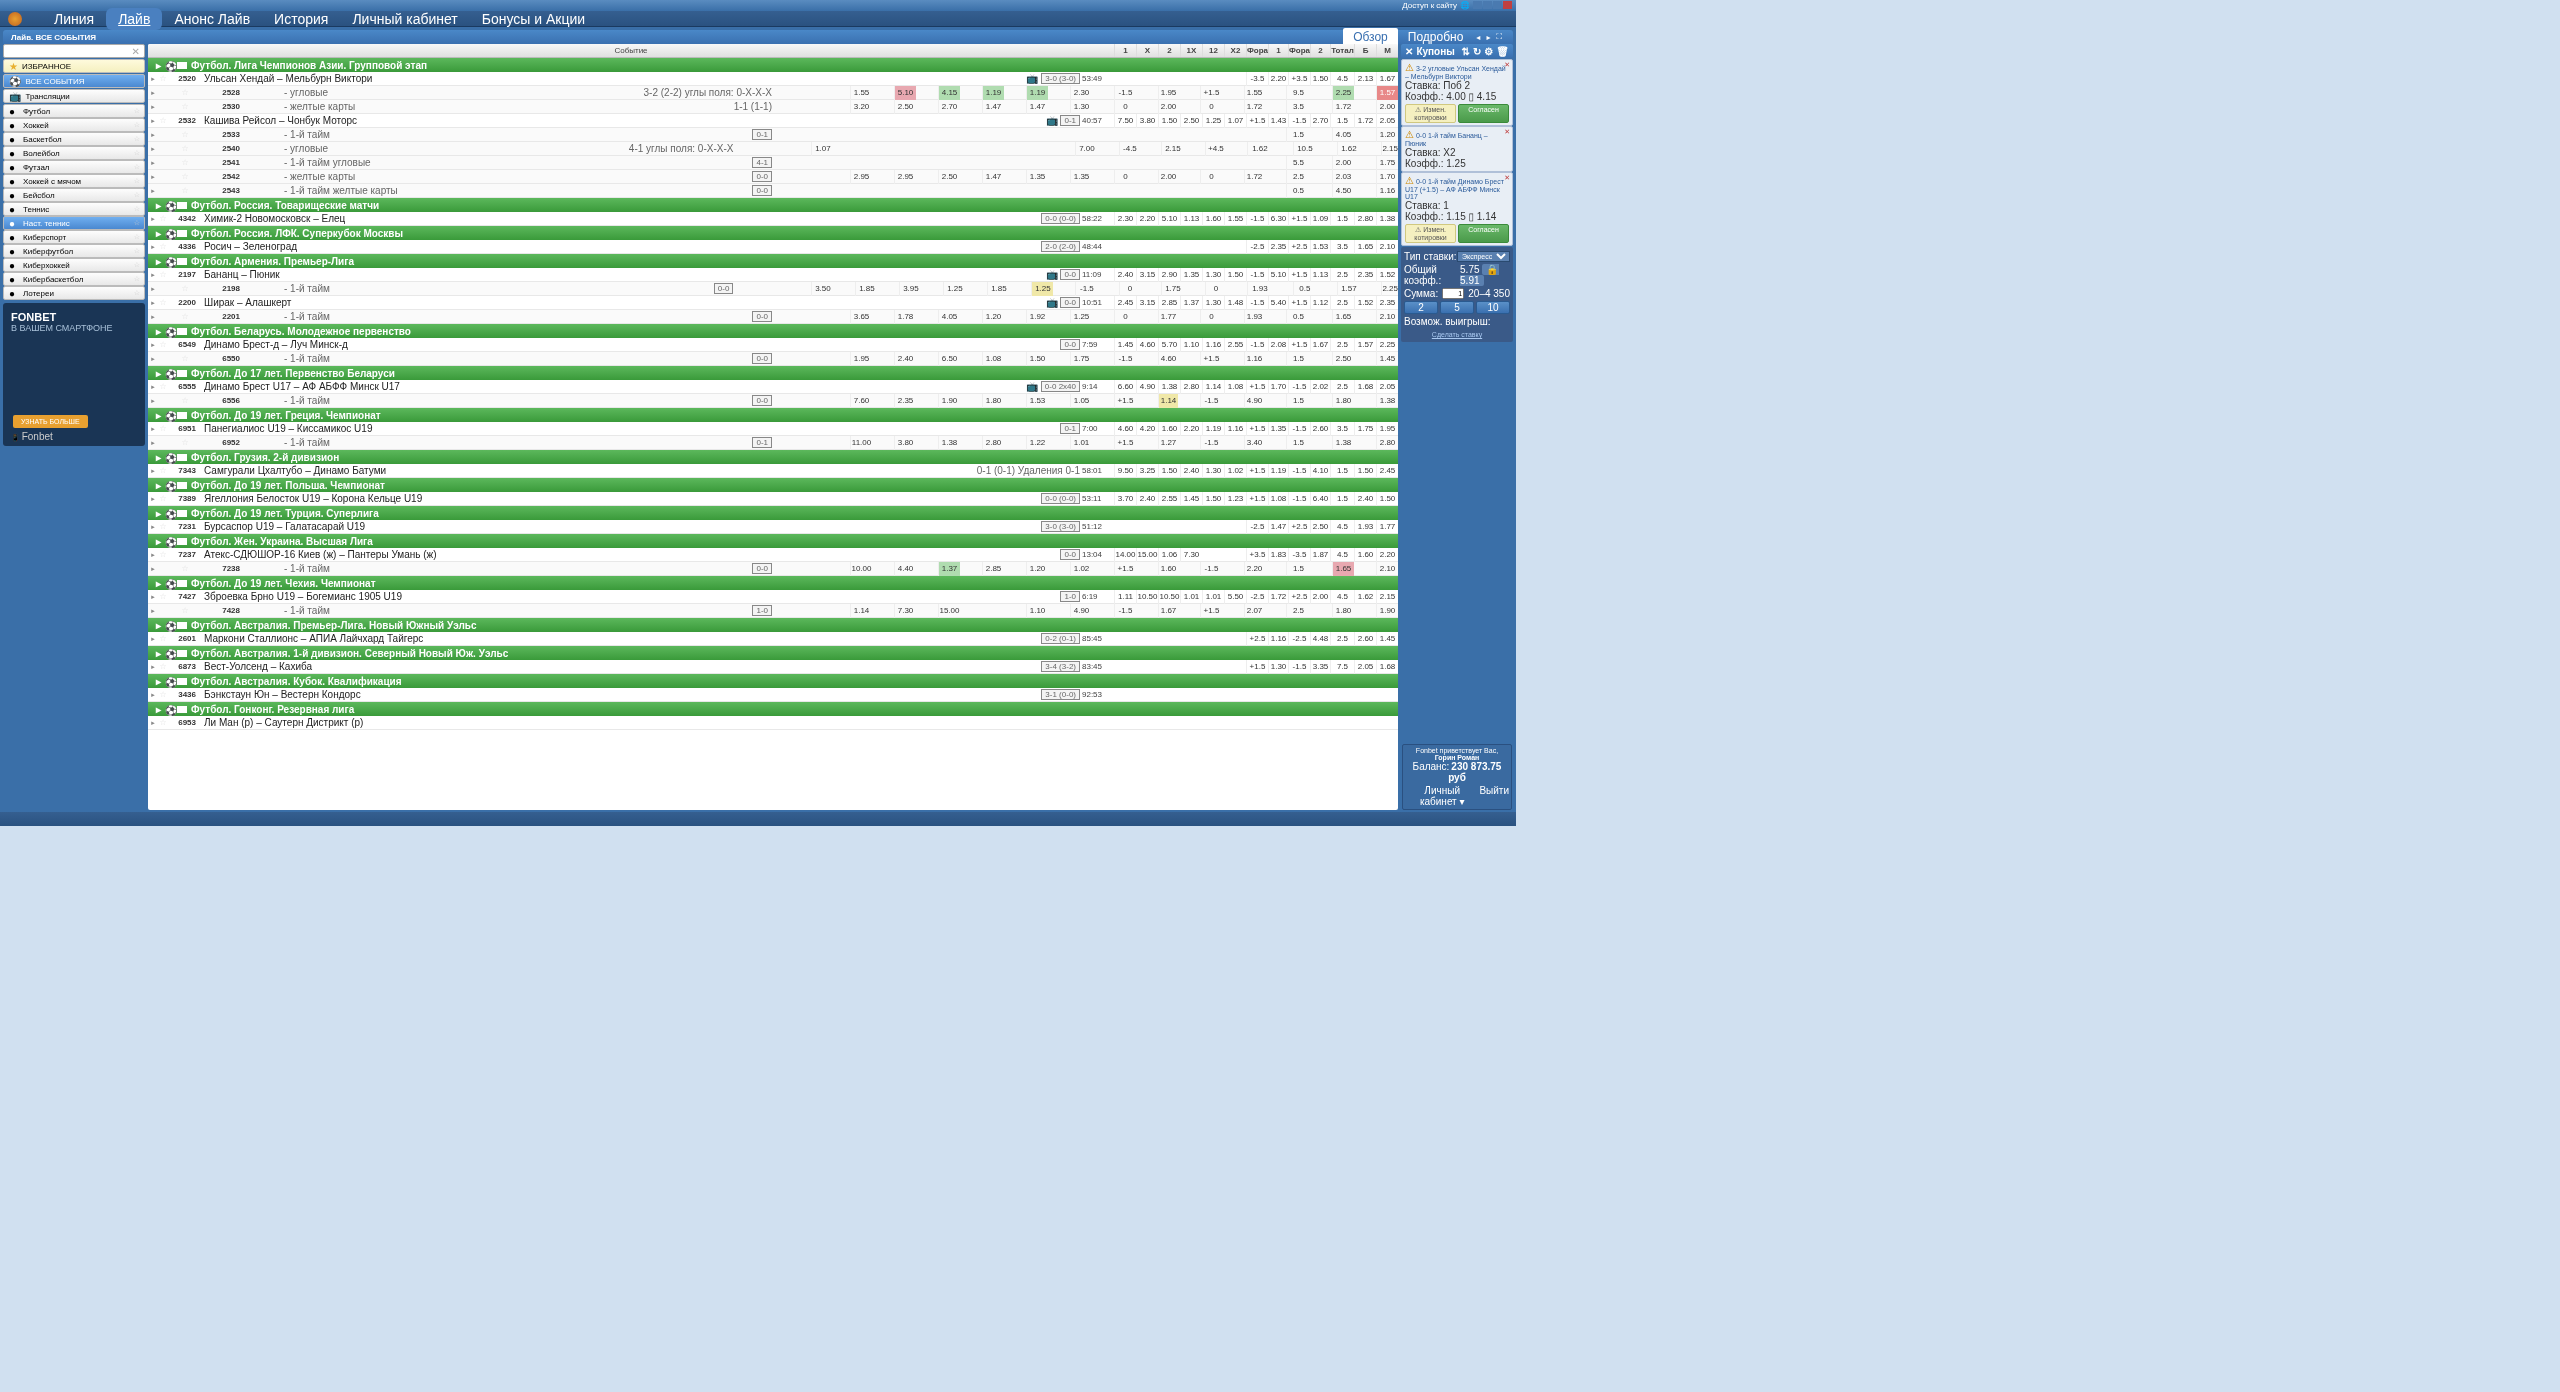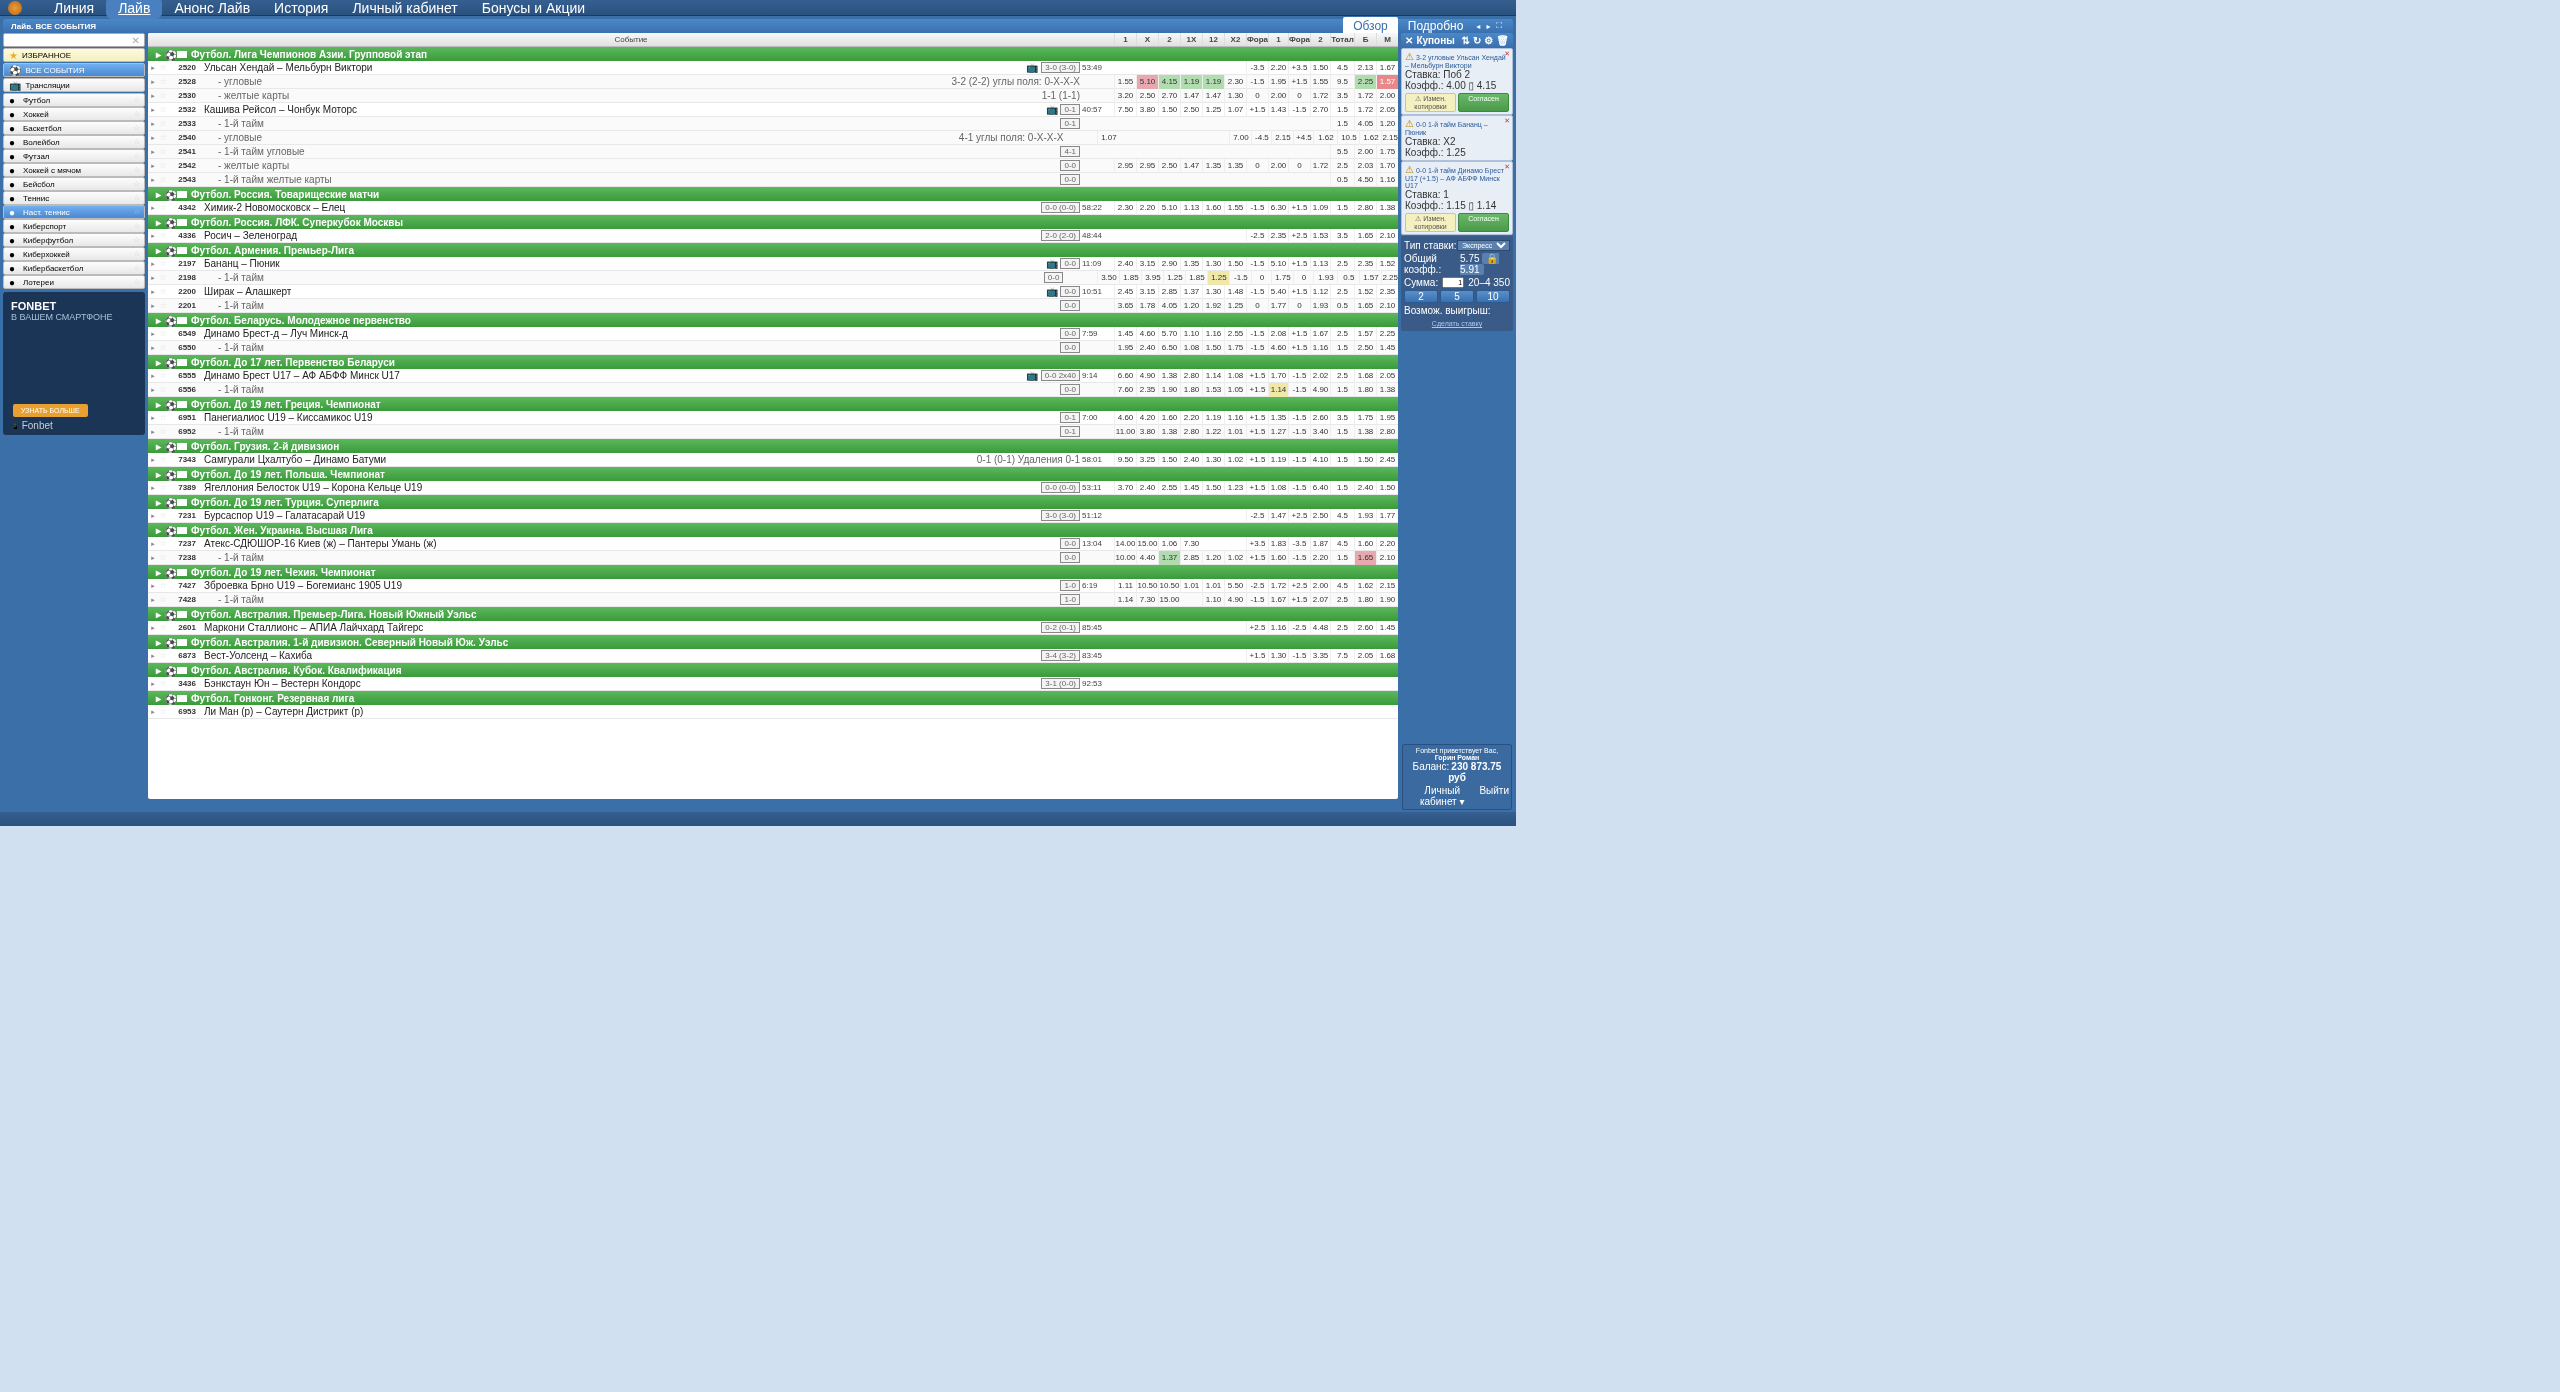--- a/index.html
+++ b/index.html
@@ -44,21 +44,21 @@
 .col-header { height: 14px; background: linear-gradient(#f8f8f8, #e0e0e0); display: flex; border-bottom: 1px solid #bbb; }
 .col-header .ch-event { flex: 1; text-align: center; font-size: 8px; line-height: 14px; color: #444; }
 .col-header .ch-odd { text-align: center; font-size: 8px; line-height: 14px; color: #444; font-weight: bold; border-left: 1px solid #ddd; }
 .events-scroll { flex: 1; overflow-y: auto; overflow-x: hidden; }
 
 .league-row { height: 14px; background: linear-gradient(#5cb85c, #3a9a3a); color: #fff; display: flex; align-items: center; padding-left: 8px; font-size: 8px; font-weight: bold; }
 .league-row .flag { width: 10px; height: 7px; background: #fff; margin-right: 4px; display: inline-block; }
 .league-row .sport-ico { width: 9px; height: 9px; margin-right: 3px; }
 
 .event-row { height: 14px; display: flex; align-items: center; border-bottom: 1px solid #e8e8e8; background: #fff; }
-.event-row.sub { background: #fafafa; }
+.event-row.sub { background: #fafafa; gap: 22px; }
 .ev-exp { width: 10px; text-align: center; color: #888; font-size: 7px; cursor: pointer; }
 .ev-star { width: 10px; text-align: center; color: #ddd; font-size: 8px; cursor: pointer; }
 .ev-id { width: 32px; text-align: right; font-size: 8px; color: #333; font-weight: bold; padding-right: 4px; }
 .ev-name { flex: 1; font-size: 10px; color: #222; padding-left: 4px; white-space: nowrap; overflow: hidden; }
 .ev-name.sub { padding-left: 18px; color: #666; }
 .ev-name.sub::before { content: "- "; }
 .ev-status { font-size: 8px; color: #666; padding-right: 2px; display: flex; align-items: center; gap: 2px; }
 .ev-score { border: 1px solid #888; padding: 0 3px; font-size: 8px; background: #f4f4f4; }
 .ev-time { width: 32px; font-size: 8px; color: #444; }
 .ev-odd { text-align: center; font-size: 8px; color: #333; border-left: 1px solid #eee; line-height: 14px; }
@@ -92,20 +92,33 @@
 .welcome-box div { color: #fff; font-size: 7px; }
 .welcome-box .bal-row { display: flex; justify-content: space-around; margin-top: 2px; }
 
 .w1 { width: 22px; } .w2 { width: 22px; } .wx { width: 22px; } .w1x { width: 22px; } .w12 { width: 22px; } .wx2 { width: 22px; }
 .wf1 { width: 22px; } .wh1 { width: 20px; } .wf2 { width: 22px; } .wh2 { width: 20px; } .wt { width: 24px; } .wo { width: 22px; } .wu { width: 22px; }
 </style>
 </head>
 <body>
 
 <div class="app">
+  <div class="titlebar">
+    <span></span>
+    <div class="titlebar-right">
+      <span>Доступ к сайту</span>
+      <span>🌐</span>
+      <div class="win-btns">
+        <button class="win-btn"></button>
+        <button class="win-btn"></button>
+        <button class="win-btn"></button>
+        <button class="win-btn close"></button>
+      </div>
+    </div>
+  </div>
 
   <div class="topnav">
     <div class="logo"></div>
     <div id="nav-items" style="display: flex;">
         <div class="nav-item">Линия</div>
         <div class="nav-item active">Лайв</div>
         <div class="nav-item">Анонс Лайв</div>
         <div class="nav-item">История</div>
         <div class="nav-item">Личный кабинет</div>
         <div class="nav-item">Бонусы и Акции</div>

